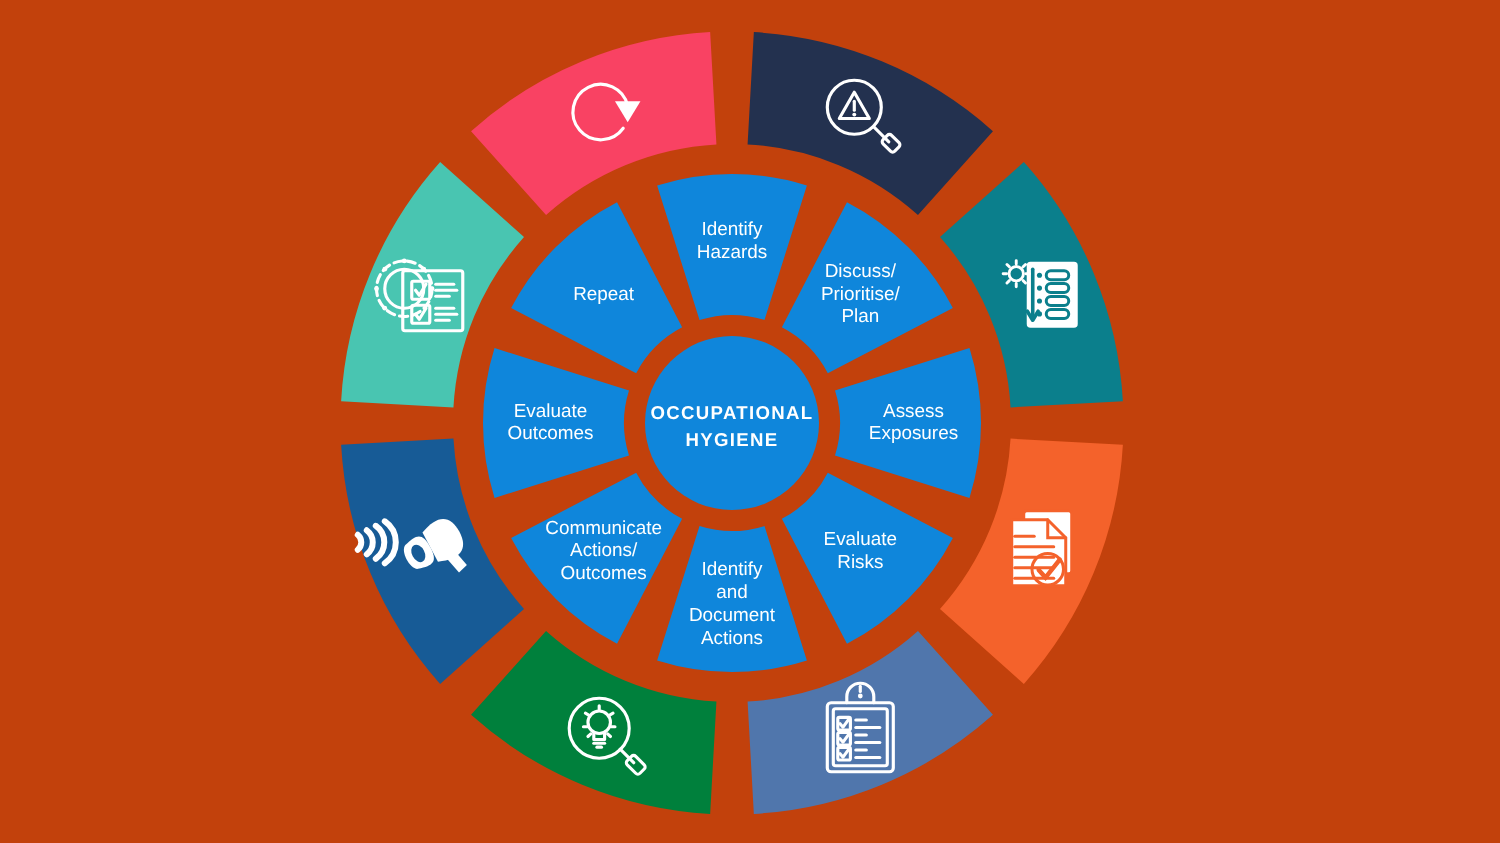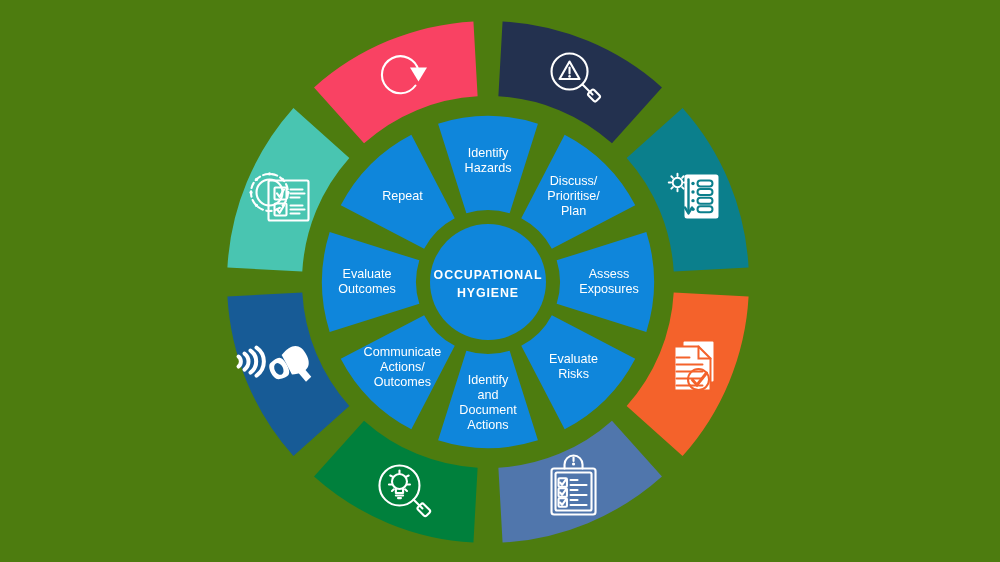--- a/index.html
+++ b/index.html
@@ -11,21 +11,21 @@
   body {
     width: 1000px;
     height: 562px;
     overflow: hidden;
     font-family: "Liberation Sans", sans-serif;
   }
   #stage {
     position: relative;
     width: 1000px;
     height: 562px;
-    background: #4d7c0f;
+    background: #c2410c;
   }
   #wheel-svg {
     position: absolute;
     left: 0;
     top: 0;
     width: 1000px;
     height: 562px;
     display: block;
   }
   .seg-label {

